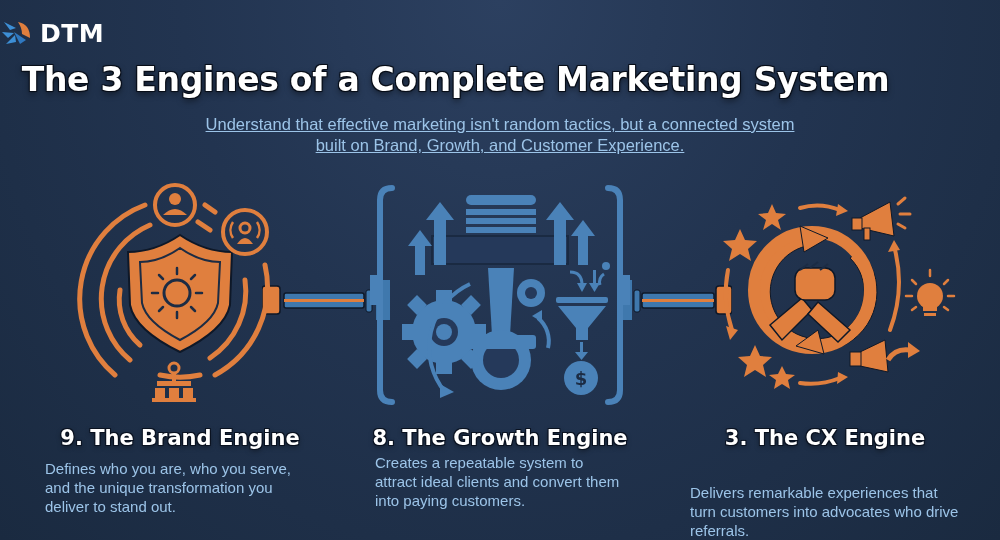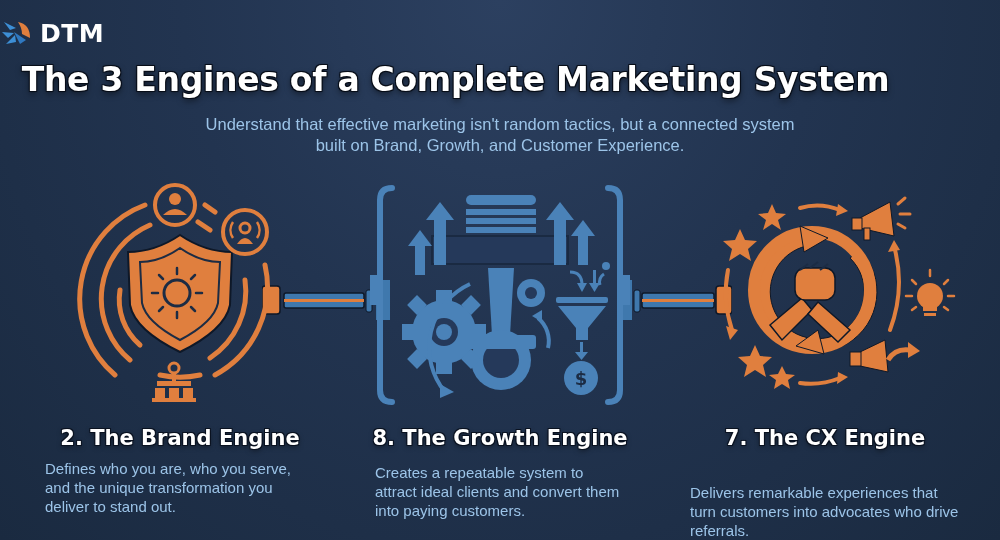--- a/index.html
+++ b/index.html
@@ -12,21 +12,21 @@
   .logo { position: absolute; top: 18px; left: 0; width: 836px; display: flex; justify-content: flex-start; align-items: center; gap: 6px; }
   .logo-text { color: #ffffff; font-weight: 700; font-size: 25px; letter-spacing: 0.5px; font-family: "DejaVu Sans", sans-serif; }
   .title {
     position: absolute; top: 60px; left: 0; width: 911px; text-align: center;
     color: #ffffff; font-family: "DejaVu Sans", sans-serif; font-weight: 700; font-size: 33px;
     text-shadow: 0 0 2px #000, 1px 1px 0 #0a1220, -1px -1px 0 #0a1220, 1px -1px 0 #0a1220, -1px 1px 0 #0a1220, 0 3px 6px rgba(0,0,0,0.5);
     letter-spacing: -0.3px;
   }
   .subtitle {
     position: absolute; top: 114px; left: 200px; width: 600px; text-align: center;
-    color: #9cc4e8; font-size: 16.5px; line-height: 21px;
+    color: #9cc4e8; font-size: 16.5px; line-height: 21px; text-decoration: underline;
   }
   .illus { position: absolute; }
   .col-title {
     position: absolute; text-align: center; color: #ffffff;
     font-family: "DejaVu Sans", sans-serif; font-weight: 700; font-size: 21px;
     text-shadow: 1px 1px 0 #0a1220, -1px -1px 0 #0a1220, 1px -1px 0 #0a1220, -1px 1px 0 #0a1220, 0 2px 5px rgba(0,0,0,0.5);
   }
   .col-desc {
     position: absolute; text-align: left; color: #9cc4e8; font-size: 15px; line-height: 19px;
   }
@@ -246,20 +246,20 @@
       <line x1="212" y1="100" x2="216" y2="104"></line>
       <line x1="248" y1="100" x2="244" y2="104"></line>
       <line x1="206" y1="116" x2="212" y2="116"></line>
       <line x1="248" y1="116" x2="254" y2="116"></line>
       <line x1="212" y1="130" x2="216" y2="127"></line>
       <line x1="248" y1="130" x2="244" y2="127"></line>
     </g>
   </g>
 </svg>
 
-<div class="col-title" style="left:20px; top:426px; width:320px;">2. The Brand Engine</div>
+<div class="col-title" style="left:20px; top:426px; width:320px;">9. The Brand Engine</div>
 <div class="col-desc" style="left:45px; top:459px; width:270px;">Defines who you are, who you serve, and the unique transformation you deliver to stand out.</div>
 
 <div class="col-title" style="left:340px; top:426px; width:320px;">8. The Growth Engine</div>
-<div class="col-desc" style="left:375px; top:463px; width:250px;">Creates a repeatable system to attract ideal clients and convert them into paying customers.</div>
-
-<div class="col-title" style="left:670px; top:426px; width:310px;">7. The CX Engine</div>
+<div class="col-desc" style="left:375px; top:453px; width:250px;">Creates a repeatable system to attract ideal clients and convert them into paying customers.</div>
+
+<div class="col-title" style="left:670px; top:426px; width:310px;">3. The CX Engine</div>
 <div class="col-desc" style="left:690px; top:483px; width:270px;">Delivers remarkable experiences that turn customers into advocates who drive referrals.</div>
 
 </body></html>

